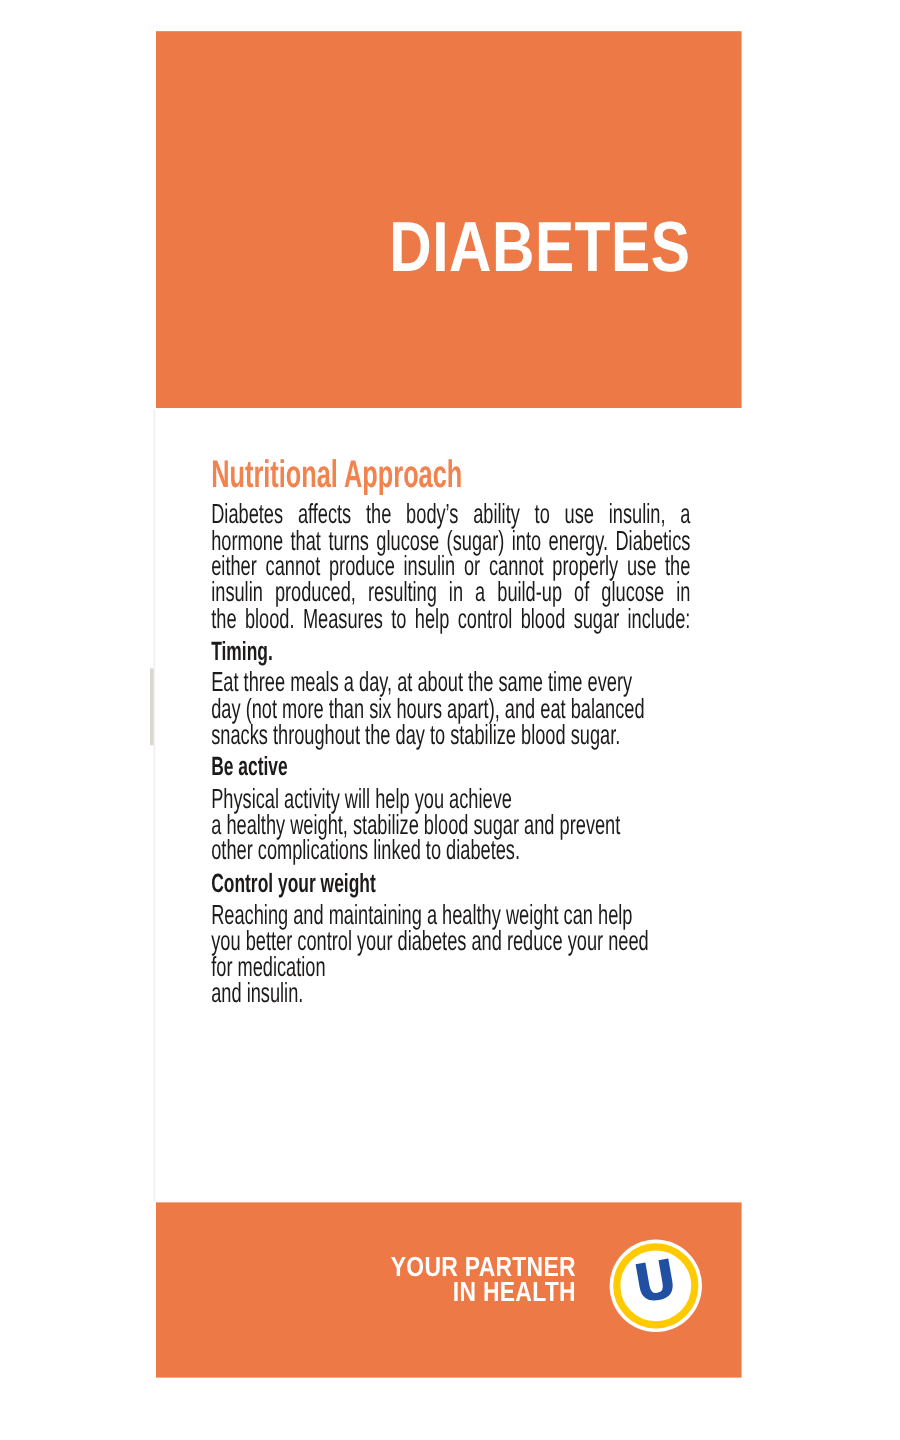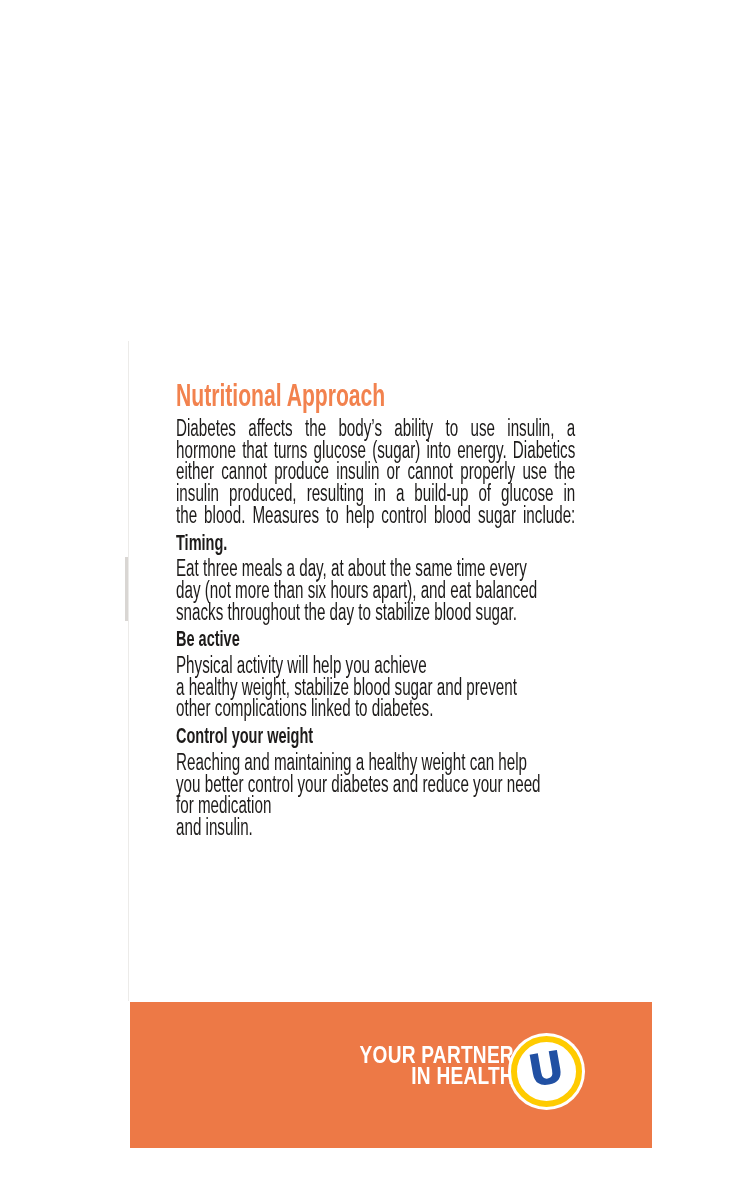--- a/index.html
+++ b/index.html
@@ -100,21 +100,20 @@
   }
 
   
   .footer-banner {
     position: absolute;
     left: 130px;
     top: 1002px;
     width: 488px;
     height: 146px;
     background: #ED7946;
-    padding-left: 34px;
   }
   .footer-tagline {
     position: absolute;
     right: 138px;
     top: 43px;
     text-align: right;
     color: #ffffff;
     font-weight: bold;
     font-size: 23px;
     line-height: 20.5px;
@@ -151,20 +150,23 @@
     line-height: 44px;
     color: #2150A3;
     transform: rotate(-10deg) translate(0px, -3px);
   }
 </style>
 </head>
 <body>
 
 <div class="page">
 
+  <div class="header-banner">
+    <div class="page-title">DIABETES</div>
+  </div>
 
   <div class="fold-line"></div>
   <div class="fold-mark"></div>
 
   <div class="content-column">
 
     <h2 class="section-title">Nutritional Approach</h2>
 
     <div class="para justified">
       <div class="line">Diabetes affects the body’s ability to use insulin, a</div>

